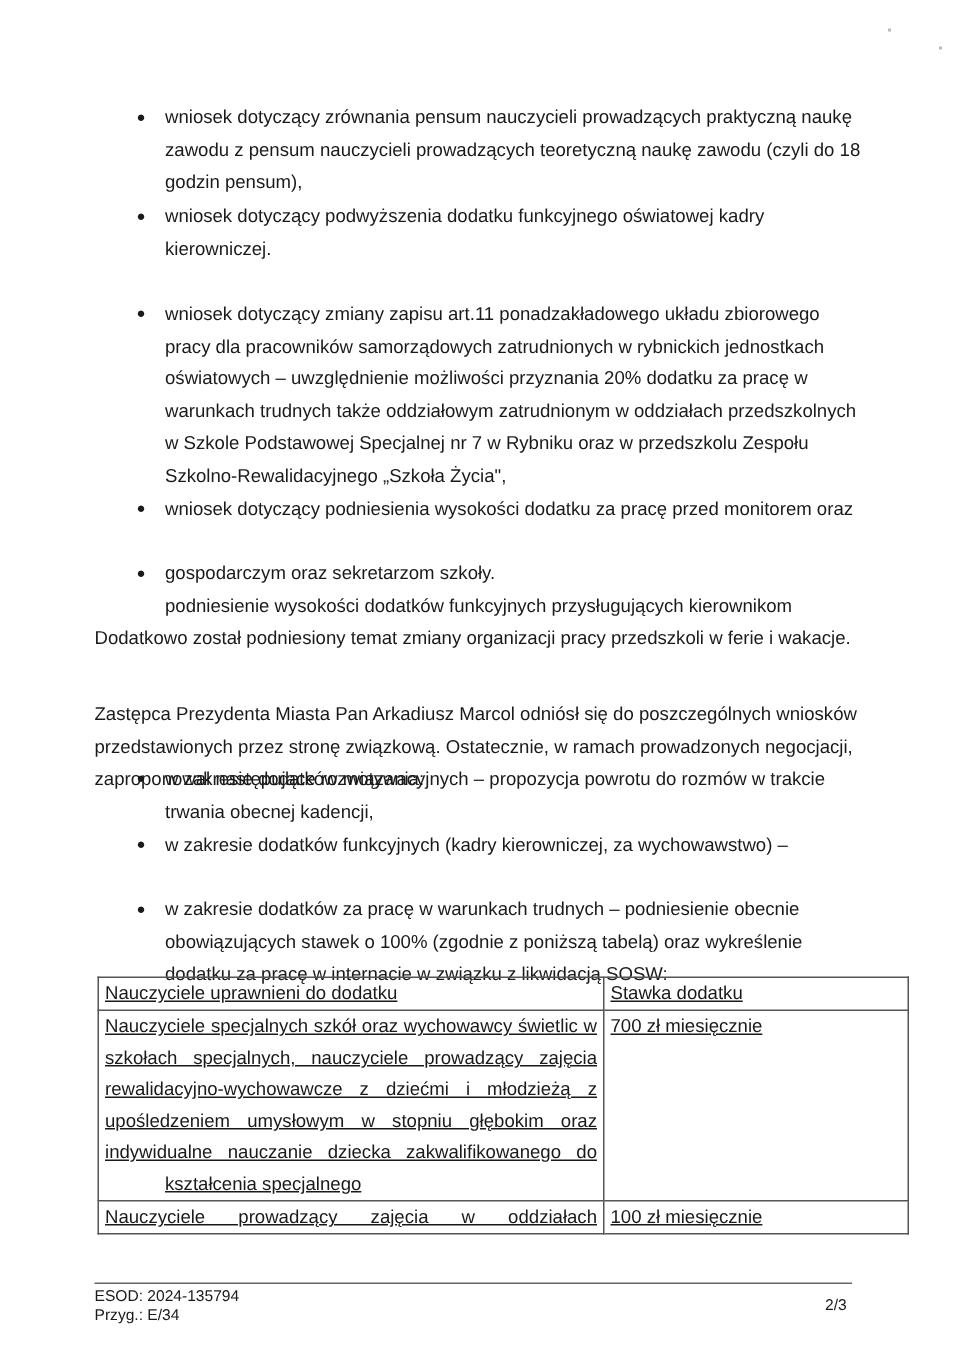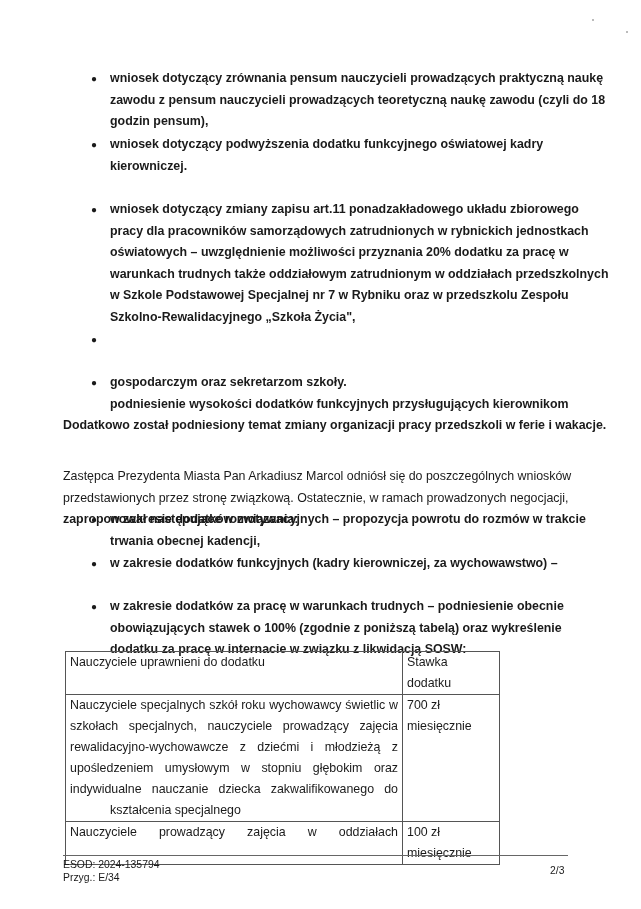--- a/index.html
+++ b/index.html
@@ -1,27 +1,27 @@
 <!DOCTYPE html>
 <html><head>
 <meta charset="utf-8">
 <style>
   html, body { margin:0; padding:0; background:#ffffff; }
   body { width:641px; height:909px; position:relative; overflow:hidden;
          font-family:"Liberation Sans", sans-serif; color:#1a1a1a; font-size:12.4px; }
   .page { position:absolute; left:0; top:0; width:641px; height:909px; }
   .bl { position:absolute; left:110px; width:460px; line-height:21.6px; }
   .bl .dot { position:absolute; left:-19px; top:0; font-size:10px; line-height:21.6px; }
-  .line { display:block; white-space:nowrap;font-weight:bold; }
+  .line { display:block; white-space:nowrap; }
   .just { display:block; text-align:justify; text-align-last:justify; white-space:nowrap; }
   .para { position:absolute; left:63px; width:505px; line-height:21.6px; }
   .section { position:absolute; left:120px; line-height:21.6px; }
   .section .num { display:inline-block; width:27px; }
-  table.tbl { position:absolute; left:65px; top:651px; width:435px; border-collapse:collapse;
-              font-size:12.4px; }
+  table.tbl { position:absolute; left:65px; top:651px; width:541px; border-collapse:collapse;
+              font-size:12.4px;text-decoration:underline; }
   table.tbl td { border:1px solid #555; vertical-align:top; padding:0 4px; line-height:21px; }
   table.tbl td.c1 { width:328px; }
   .just-cell .l { display:block; text-align:justify; text-align-last:justify; white-space:nowrap; }
   .just-cell .l.last { text-align-last:left;padding-left:40px; }
   .footer-rule { position:absolute; left:63px; top:855px; width:505px; border-top:1px solid #666; }
   .footer-left { position:absolute; left:63px; top:859px; font-size:10.4px; line-height:12.5px; }
   .footer-right { position:absolute; left:550px; top:865px; font-size:10.4px; }
   .speck { position:absolute; width:2px; height:2px; background:#bbb; }
 </style>
 </head>
@@ -49,20 +49,21 @@
     <span class="dot">●</span>
     <span class="line">wniosek dotyczący zmiany zapisu art.11 ponadzakładowego układu zbiorowego</span>
     <span class="line">pracy dla pracowników samorządowych zatrudnionych w rybnickich jednostkach</span>
     <span class="line">oświatowych – uwzględnienie możliwości przyznania 20% dodatku za pracę w</span>
     <span class="line">warunkach trudnych także oddziałowym zatrudnionym w oddziałach przedszkolnych</span>
     <span class="line">w Szkole Podstawowej Specjalnej nr 7 w Rybniku oraz w przedszkolu Zespołu</span>
     <span class="line">Szkolno-Rewalidacyjnego „Szkoła Życia",</span>
   </div>
   <div class="bl" style="top:329px;">
     <span class="dot">●</span>
+    <span class="line">wniosek dotyczący podniesienia wysokości dodatku za pracę przed monitorem oraz</span>
   </div>
   <div class="bl" style="top:372px;">
     <span class="dot">●</span>
     <span class="line">gospodarczym oraz sekretarzom szkoły.</span>
     <span class="line">podniesienie wysokości dodatków funkcyjnych przysługujących kierownikom</span>
   </div>
 
   <div class="para" style="top:415px;">
     <span class="line">Dodatkowo został podniesiony temat zmiany organizacji pracy przedszkoli w ferie i wakacje.</span>
   </div>
@@ -90,21 +91,21 @@
   </div>
 
   <table class="tbl">
     <tbody>
         <tr>
       <td class="c1">Nauczyciele uprawnieni do dodatku</td>
       <td>Stawka dodatku</td>
     </tr>
     <tr>
       <td class="c1 just-cell">
-        <span class="l">Nauczyciele specjalnych szkół roku wychowawcy świetlic w</span>
+        <span class="l">Nauczyciele specjalnych szkół oraz wychowawcy świetlic w</span>
         <span class="l">szkołach specjalnych, nauczyciele prowadzący zajęcia</span>
         <span class="l">rewalidacyjno-wychowawcze z dziećmi i młodzieżą z</span>
         <span class="l">upośledzeniem umysłowym w stopniu głębokim oraz</span>
         <span class="l">indywidualne nauczanie dziecka zakwalifikowanego do</span>
         <span class="l last">kształcenia specjalnego</span>
       </td>
       <td>700 zł miesięcznie</td>
     </tr>
     <tr>
       <td class="c1 just-cell">

